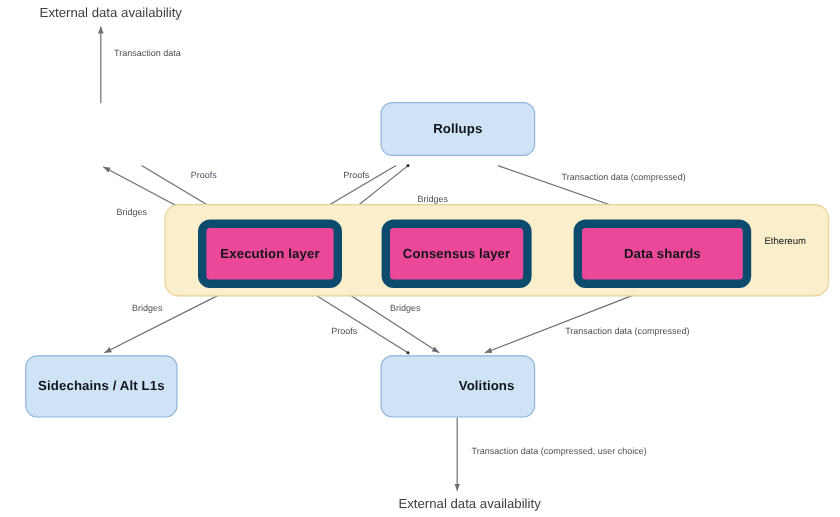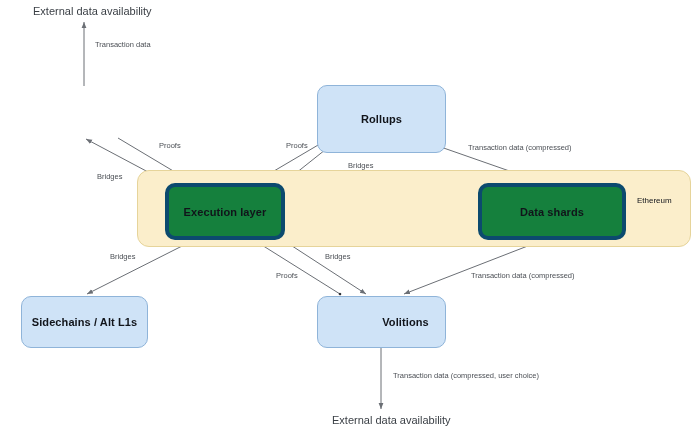--- a/index.html
+++ b/index.html
@@ -32,22 +32,22 @@
     font-size: 11px;
     font-weight: bold;
     color: #11141a;
     letter-spacing: 0.1px;
   }
   .node.blue {
     background: #cfe3f7;
     border: 1px solid #8fb4d9;
   }
   .node.purple {
-    background: #15803d;
-    border: 4px solid #0c4a6e;
+    background: #ec4899;
+    border: 7px solid #0c4a6e;
     justify-content: center;
   }
   .group-box {
     position: absolute;
     box-sizing: border-box;
     background: #fbeecb;
     border: 1px solid #e6d49a;
     border-radius: 12px;
   }
   .group-label {
@@ -113,36 +113,39 @@
       <path d="M538,242 L404,294" marker-end="url(#arrow)" marker-start="url(#dot)"></path>
 
       <path d="M381,348 L381,409" marker-end="url(#arrow)"></path>
     </g>
   </svg>
 
   <div class="group-box" style="left:137px; top:170px; width:554px; height:77px;"></div>
   <div class="group-label" style="left:637px; top:196px;">Ethereum</div>
 
 
-  <div class="node blue" style="left:317px; top:85px; width:129px; height:68px;">
+  <div class="node blue" style="left:317px; top:85px; width:129px; height:45px;">
     <span>Rollups</span>
   </div>
 
   <div class="node blue" style="left:21px; top:296px; width:127px; height:52px;">
     <span>Sidechains / Alt L1s</span>
   </div>
 
   <div class="node blue" style="left:317px; top:296px; width:129px; height:52px;padding-left:48px;">
     <span>Volitions</span>
   </div>
 
   <div class="node purple" style="left:165px; top:183px; width:120px; height:57px;">
     <span>Execution layer</span>
   </div>
 
+  <div class="node purple" style="left:318px; top:183px; width:125px; height:57px;">
+    <span>Consensus layer</span>
+  </div>
 
   <div class="node purple" style="left:478px; top:183px; width:148px; height:57px;">
     <span>Data shards</span>
   </div>
 
   <div class="edge-label" style="left:95px; top:41px;">Transaction data</div>
   <div class="edge-label" style="left:159px; top:142px;">Proofs</div>
   <div class="edge-label" style="left:286px; top:142px;">Proofs</div>
   <div class="edge-label" style="left:468px; top:144px;">Transaction data (compressed)</div>
   <div class="edge-label" style="left:97px; top:173px;">Bridges</div>

